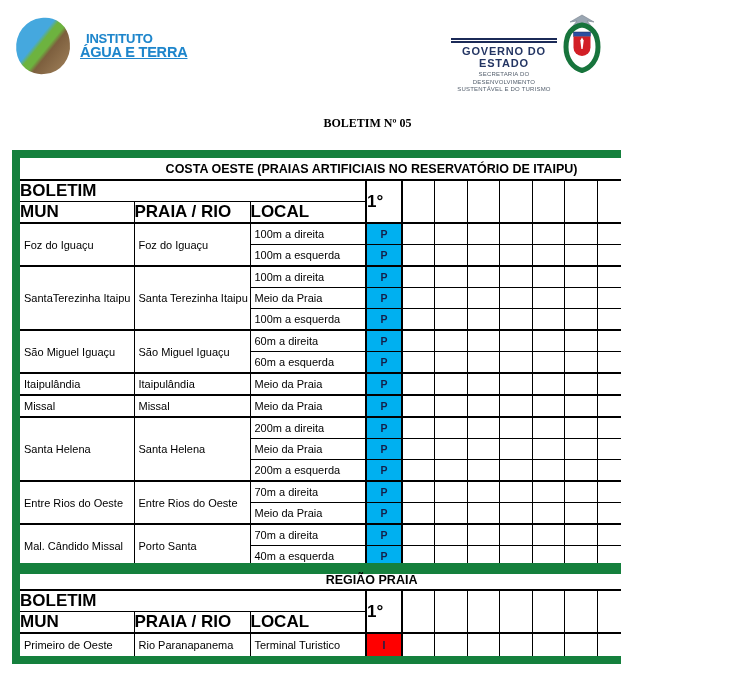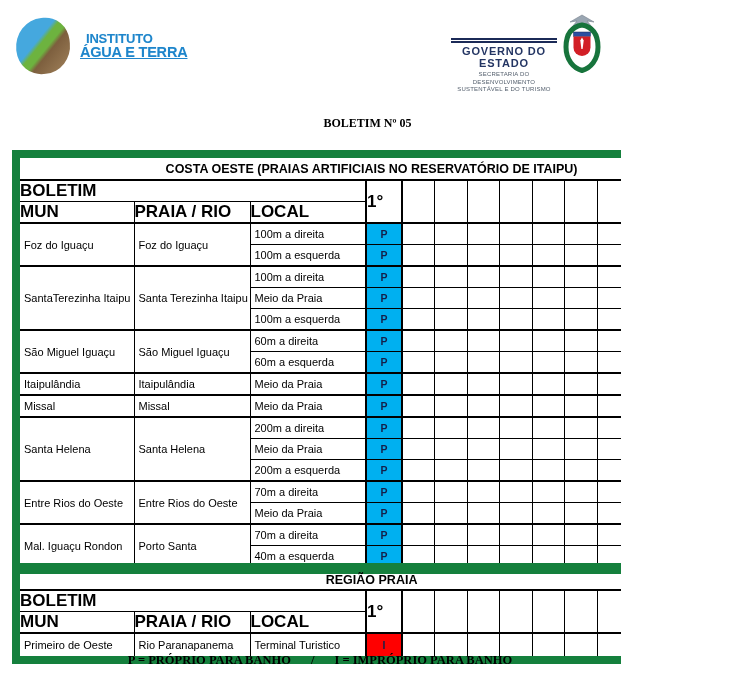--- a/index.html
+++ b/index.html
@@ -341,21 +341,21 @@
           <td class="empty"></td>
           <td class="empty"></td>
           <td class="empty"></td>
           <td class="empty"></td>
           <td class="empty"></td>
           <td class="empty"></td>
           <td class="empty"></td>
           <td class="empty"></td>
         </tr>
         <tr class="group-start">
-          <td class="mun" rowspan="2">Mal. Iguaçu Rondon</td>
+          <td class="mun" rowspan="2">Mal. Cândido Missal</td>
           <td class="praia" rowspan="2">Porto Santa</td>
           <td class="local">70m a direita</td>
           <td class="status-col status" style="background: rgb(0, 176, 240);">P</td>
           <td class="empty"></td>
           <td class="empty"></td>
           <td class="empty"></td>
           <td class="empty"></td>
           <td class="empty"></td>
           <td class="empty"></td>
           <td class="empty"></td>
@@ -431,17 +431,14 @@
           <td class="empty"></td>
           <td class="empty"></td>
           <td class="empty"></td>
           <td class="empty"></td>
           <td class="empty"></td>
           <td class="empty"></td>
         </tr>
       </tbody>
     </table>
 
-  <div class="legend">
-    <span>P = PRÓPRIO PARA BANHO</span><span class="sep">/</span><span>I = IMPRÓPRIO PARA BANHO</span>
-  </div>
 
 </div>
 
 </body></html>

